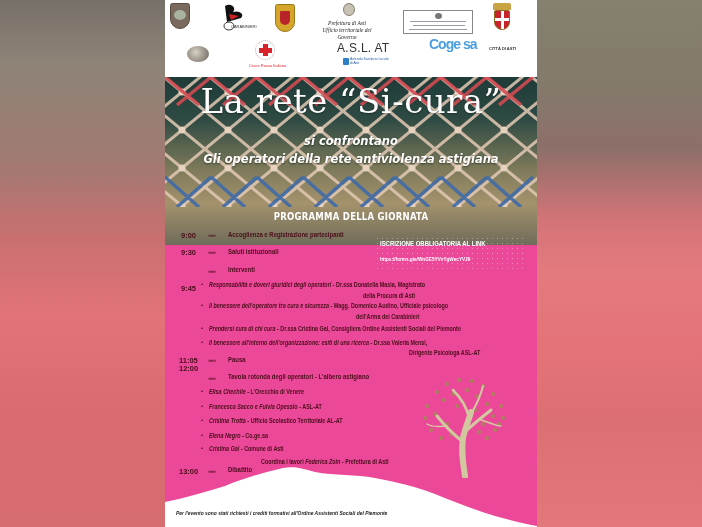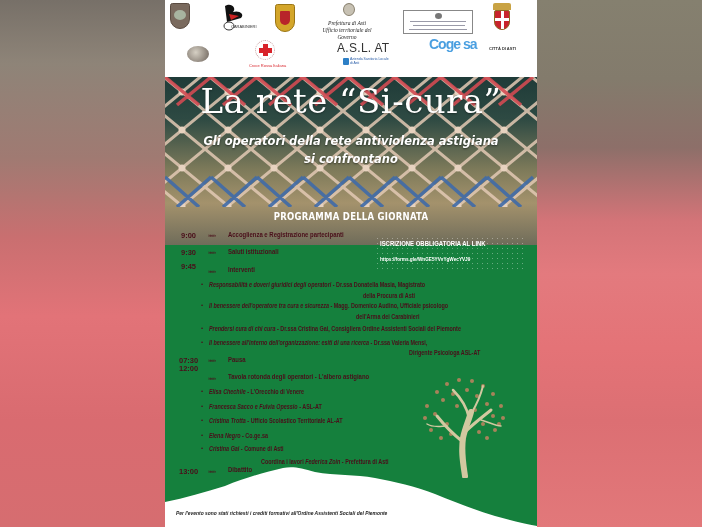--- a/index.html
+++ b/index.html
@@ -15,21 +15,21 @@
   .side-left {
     left: 0; width: 165px;
     background: linear-gradient(180deg, #777068 0%, #8e8478 12%, #a07a72 30%, #c96f70 45%, #e27378 60%, #d96b70 80%, #d66d70 100%);
   }
   .side-right {
     left: 537px; width: 165px;
     background: linear-gradient(180deg, #85806f 0%, #837b6c 15%, #8d6f69 28%, #d47478 42%, #e37a7e 52%, #e47377 66%, #dc6f73 80%, #e2787a 100%);
   }
   .poster {
     position: absolute; left: 165px; top: 0; width: 372px; height: 527px;
-    background: #15803d; overflow: hidden;
+    background: #ec4899; overflow: hidden;
   }
   .logos {
     position: absolute; left: 0; top: 0; width: 372px; height: 77px; background: #ffffff;
   }
   .logo { position: absolute; }
   .shield {
     border-radius: 3px 3px 12px 12px;
   }
   .logo-text { position: absolute; font-size: 4px; color: #333; text-align: center; white-space: nowrap; }
   .pref-text {
@@ -178,36 +178,36 @@
       <rect x="0" y="0" width="372" height="130" fill="url(#netp)"></rect>
       <g stroke="#d24a52" stroke-width="3.5" fill="none" opacity="0.9">
         <path d="M0 0 L34 28 M46 0 L12 28 M92 0 L58 28 M46 0 L80 28 M138 0 L104 28 M92 0 L126 28 M184 0 L150 28 M138 0 L172 28 M230 0 L196 28 M184 0 L218 28 M276 0 L242 28 M230 0 L264 28 M322 0 L288 28 M276 0 L310 28 M368 0 L334 28 M322 0 L356 28"></path>
       </g>
       <g stroke="#3f6aa8" stroke-width="3.5" fill="none" opacity="0.9">
         <path d="M0 100 L34 130 M46 100 L12 130 M92 100 L58 130 M46 100 L80 130 M138 100 L104 130 M92 100 L126 130 M184 100 L150 130 M138 100 L172 130 M230 100 L196 130 M184 100 L218 130 M276 100 L242 130 M230 100 L264 130 M322 100 L288 130 M276 100 L310 130 M368 100 L334 130 M322 100 L356 130"></path>
       </g>
     </svg>
     <div class="title">La rete “Si-cura”</div>
     <div class="subtitle">
+      <div>si confrontano</div>
       <div>Gli operatori della rete antiviolenza astigiana</div>
-      <div>si confrontano</div>
     </div>
   </div>
 
   <div class="section-title">PROGRAMMA DELLA GIORNATA</div>
 
   <span class="time" style="top:231px;">9:00</span>
   <span class="arrow" style="top:232px;">»»»</span>
   <span class="item-label" style="top:231px;">Accoglienza e Registrazione partecipanti</span>
 
   <span class="time" style="top:248px;">9:30</span>
   <span class="arrow" style="top:249px;">»»»</span>
   <span class="item-label" style="top:248px;">Saluti istituzionali</span>
 
-  <span class="time" style="top:262px;">9:45</span>
+  <span class="time" style="top:284px;">9:45</span>
   <span class="arrow" style="top:268px;">»»»</span>
   <span class="item-label" style="top:266px;">Interventi</span>
 
   <div class="reg-box"></div>
   <div class="reg-title">ISCRIZIONE OBBLIGATORIA AL LINK</div>
   <a class="reg-link">https://forms.gle/WnGE5YVvYgWecYVJ9</a>
 
   <span class="bullet" style="left:36px;top:281px;">•</span>
   <span class="sub-item" style="top:281px;"><i>Responsabilità e doveri giuridici degli operatori</i><span> - Dr.ssa Donatella Masia, Magistrato</span></span>
   <span class="cont" style="left:363px;top:292px;margin-left:-165px;">della Procura di Asti</span>
@@ -216,21 +216,21 @@
   <span class="sub-item" style="top:302px;"><i>Il benessere dell'operatore tra cura e sicurezza</i><span> - Magg. Domenico Audino, Ufficiale psicologo</span></span>
   <span class="cont" style="left:191px;top:313px;">dell'Arma dei Carabinieri</span>
 
   <span class="bullet" style="left:36px;top:325px;">•</span>
   <span class="sub-item" style="top:325px;"><i>Prendersi cura di chi cura</i><span> - Dr.ssa Cristina Gai,  Consigliera Ordine Assistenti Sociali del Piemonte</span></span>
 
   <span class="bullet" style="left:36px;top:339px;">•</span>
   <span class="sub-item" style="top:339px;"><i>Il benessere all'interno dell'organizzazione: esiti di una ricerca</i><span> - Dr.ssa Valeria Mensi,</span></span>
   <span class="cont" style="left:244px;top:349px;">Dirigente Psicologa ASL-AT</span>
 
-  <span class="time" style="top:356px;left:14px;">07:30</span>
+  <span class="time" style="top:356px;left:14px;">11:05</span>
   <span class="arrow" style="top:357px;">»»»</span>
   <span class="item-label" style="top:356px;">Pausa</span>
 
   <span class="time" style="top:364px;left:14px;">12:00</span>
   <span class="arrow" style="top:375px;">»»»</span>
   <span class="item-label" style="top:373px;">Tavola rotonda degli operatori - L'albero astigiano</span>
 
   <span class="bullet" style="left:36px;top:388px;">•</span>
   <span class="sub-item" style="top:388px;"><i>Elisa Chechile</i><span> - L'Orecchio di Venere</span></span>
 

